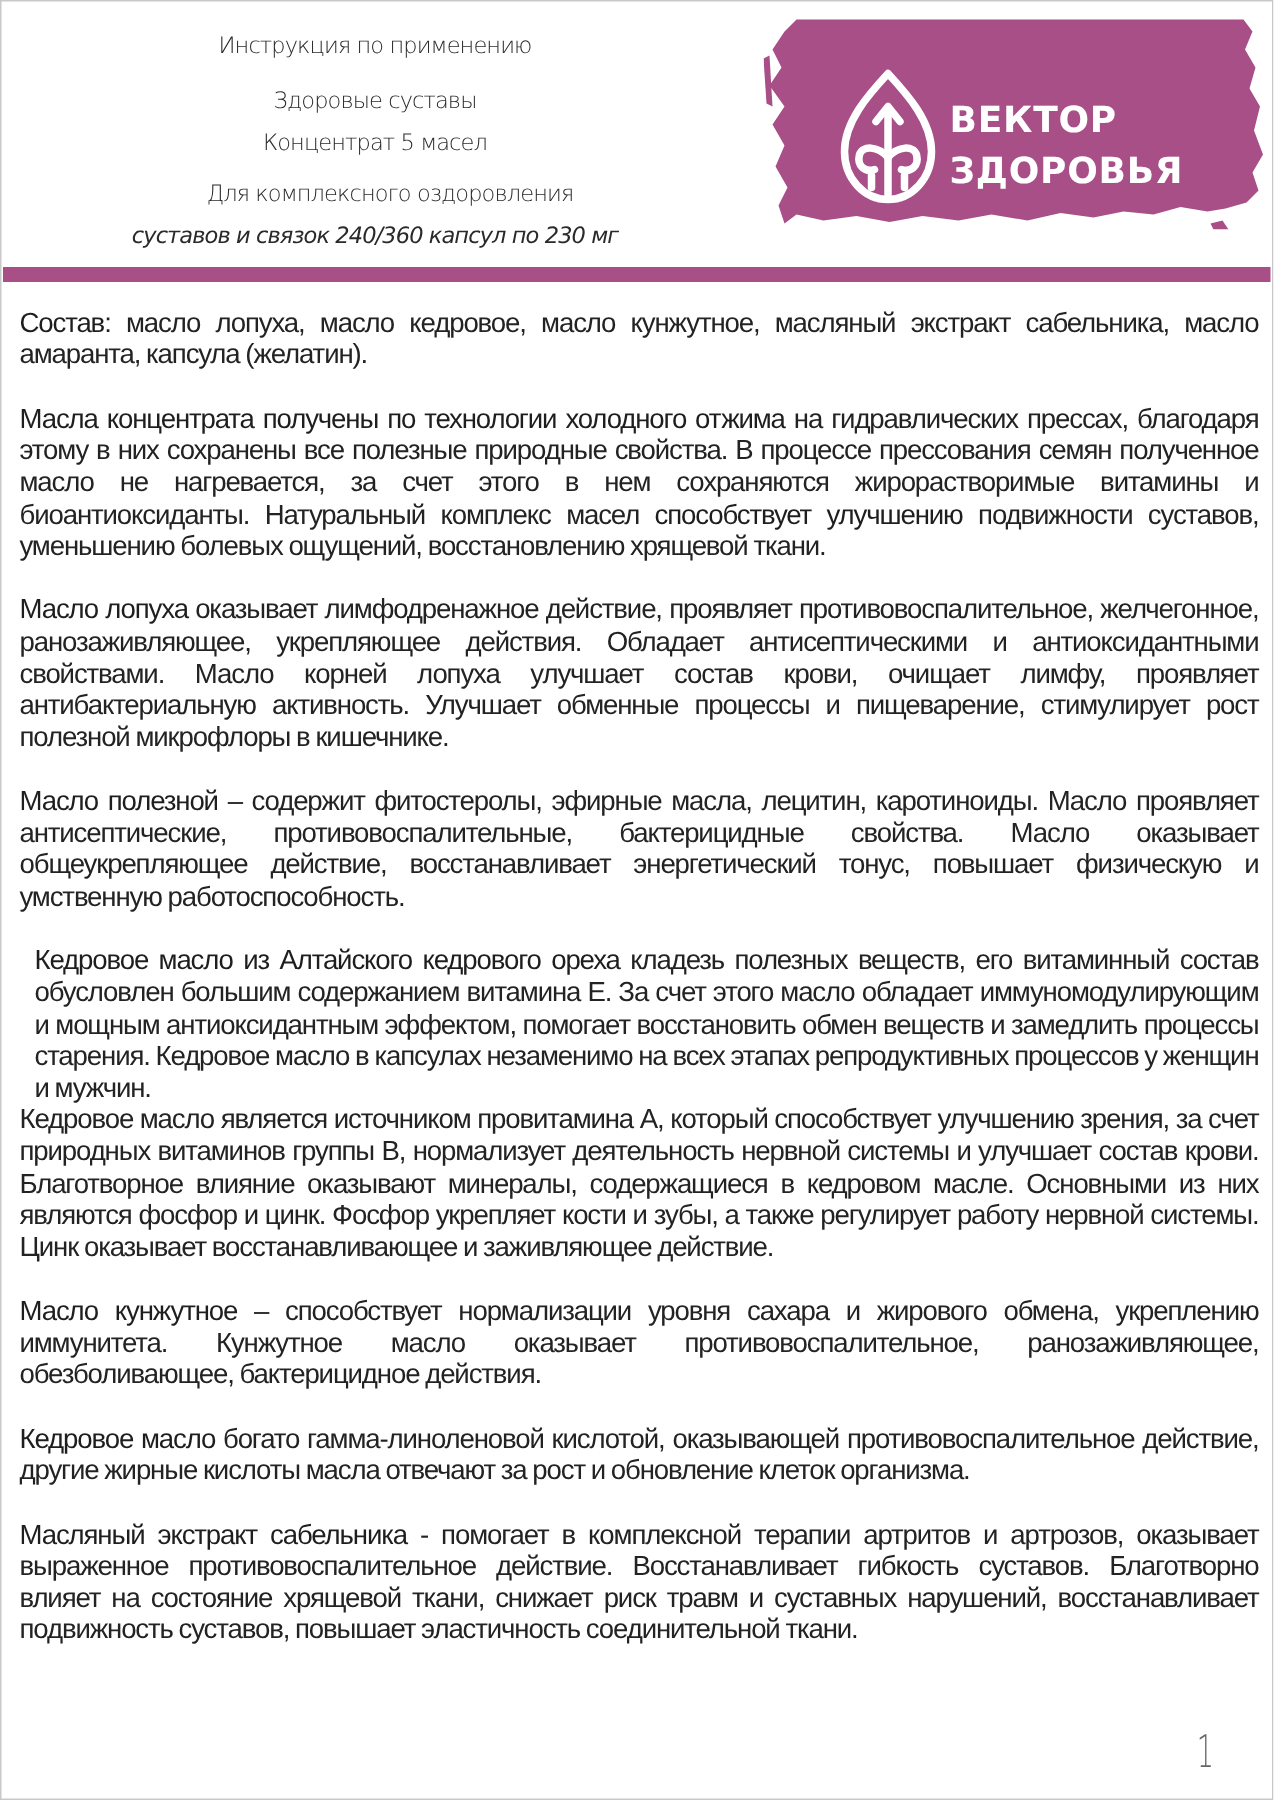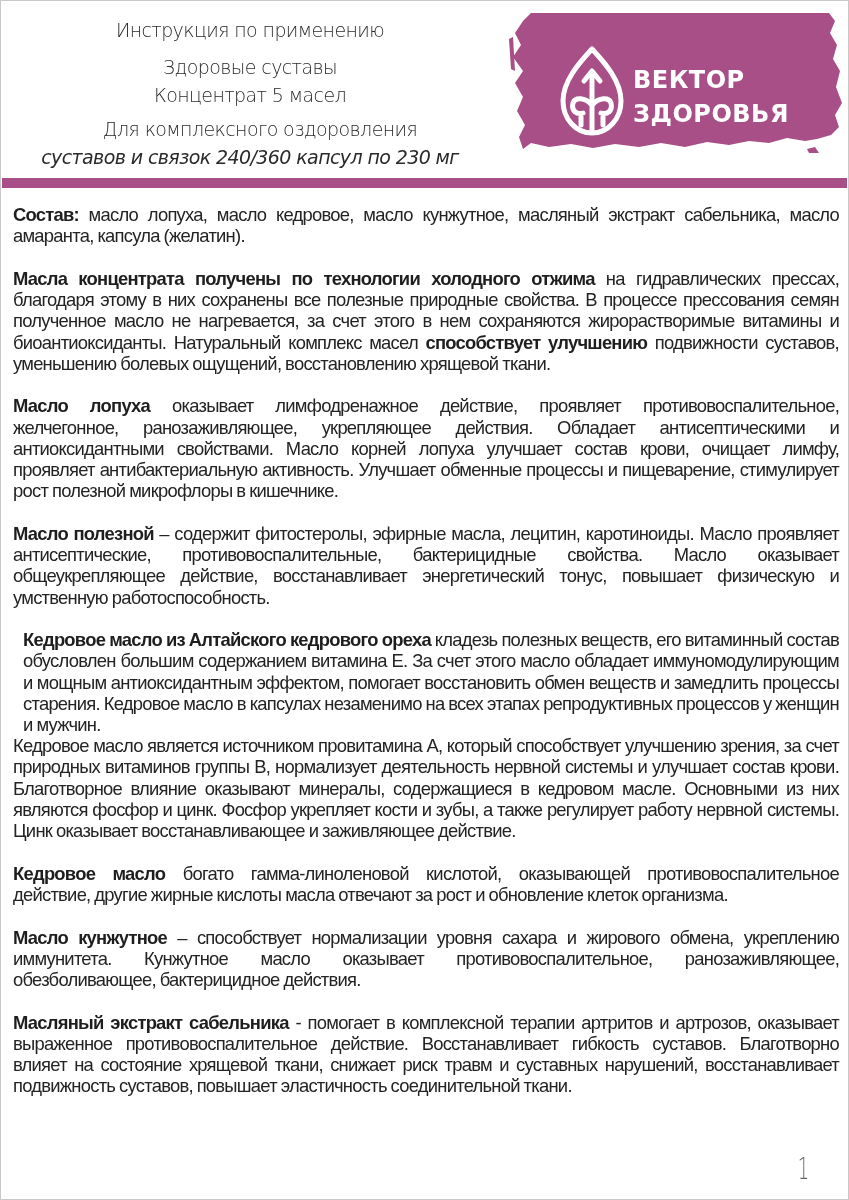--- a/index.html
+++ b/index.html
@@ -26,21 +26,21 @@
     left: 0;
     top: 14px;
     width: 498px;
     text-align: center;
     color: #2a2a2a;
     font-family: "DejaVu Sans", sans-serif;
     font-weight: 300;
   }
   .header-text .h-line {
     display: block;
-    font-size: 19px;
+    font-size: 15px;
     letter-spacing: -0.6px;
     white-space: nowrap;
   }
   .h-title { margin-top: 2px; line-height: 26px; }
   .h-product { margin-top: 10px; line-height: 28px; }
   .h-sub1 { line-height: 28px; }
   .h-purpose { margin-top: 6px; line-height: 28px; padding-left: 20px; }
   .h-purpose2 { line-height: 28px; font-style: italic; }
 
   .logo-banner {
@@ -96,21 +96,21 @@
     line-height: 21.2px;
     letter-spacing: -0.75px;
     word-spacing: -0.5px;
     text-align: justify;
   }
   .content p {
     margin: 0 0 21.5px 0;
   }
   .content p.tight { margin-bottom: 0; margin-left: 10px; }
   .content b {
-    font-weight: bold;
+    font-weight: normal;
     color: #1e1e1e;
   }
   .page-number {
     position: absolute;
     left: 793px;
     top: 1150px;
     font-family: "DejaVu Sans", sans-serif;
     font-weight: 200;
     font-size: 30px;
     color: #666;
@@ -161,21 +161,21 @@
     <p><b>Масла концентрата получены по технологии холодного отжима</b><span> на гидравлических прессах, благодаря этому в них сохранены все полезные природные свойства. В процессе прессования семян полученное масло не нагревается, за счет этого в нем сохраняются жирорастворимые витамины и биоантиоксиданты. Натуральный комплекс масел </span><b>способствует улучшению</b><span> подвижности суставов, уменьшению болевых ощущений, восстановлению хрящевой ткани.</span></p>
 
     <p><b>Масло лопуха</b><span> оказывает лимфодренажное действие, проявляет противовоспалительное, желчегонное, ранозаживляющее, укрепляющее действия. Обладает антисептическими и антиоксидантными свойствами. Масло корней лопуха улучшает состав крови, очищает лимфу, проявляет антибактериальную активность. Улучшает обменные процессы и пищеварение, стимулирует рост полезной микрофлоры в кишечнике.</span></p>
 
     <p><b>Масло полезной</b><span> – содержит фитостеролы, эфирные масла, лецитин, каротиноиды. Масло проявляет антисептические, противовоспалительные, бактерицидные свойства. Масло оказывает общеукрепляющее действие, восстанавливает энергетический тонус, повышает физическую и умственную работоспособность.</span></p>
 
     <p class="tight"><b>Кедровое масло из Алтайского кедрового ореха</b><span> кладезь полезных веществ, его витаминный состав обусловлен большим содержанием витамина Е. За счет этого масло обладает иммуномодулирующим и мощным антиоксидантным эффектом, помогает восстановить обмен веществ и замедлить процессы старения. Кедровое масло в капсулах незаменимо на всех этапах репродуктивных процессов у женщин и мужчин.</span></p>
 
     <p><span>Кедровое масло является источником провитамина А, который способствует улучшению зрения, за счет природных витаминов группы В, нормализует деятельность нервной системы и улучшает состав крови. Благотворное влияние оказывают минералы, содержащиеся в кедровом масле. Основными из них являются фосфор и цинк. Фосфор укрепляет кости и зубы, а также регулирует работу нервной системы. Цинк оказывает восстанавливающее и заживляющее действие.</span></p>
 
+    <p><b>Масло кунжутное</b><span> – способствует нормализации уровня сахара и жирового обмена, укреплению иммунитета. Кунжутное масло оказывает противовоспалительное, ранозаживляющее, обезболивающее, бактерицидное действия.</span></p>
+
     <p><b>Кедровое масло</b><span> богато гамма-линоленовой кислотой, оказывающей противовоспалительное действие, другие жирные кислоты масла отвечают за рост и обновление клеток организма.</span></p>
-
-    <p><b>Масло кунжутное</b><span> – способствует нормализации уровня сахара и жирового обмена, укреплению иммунитета. Кунжутное масло оказывает противовоспалительное, ранозаживляющее, обезболивающее, бактерицидное действия.</span></p>
 
     <p><b>Масляный экстракт сабельника</b><span> - помогает в комплексной терапии артритов и артрозов, оказывает выраженное противовоспалительное действие. Восстанавливает гибкость суставов. Благотворно влияет на состояние хрящевой ткани, снижает риск травм и суставных нарушений, восстанавливает подвижность суставов, повышает эластичность соединительной ткани.</span></p>
   </div>
 
   <div class="page-number">1</div>
 </div>
 
 </body></html>

